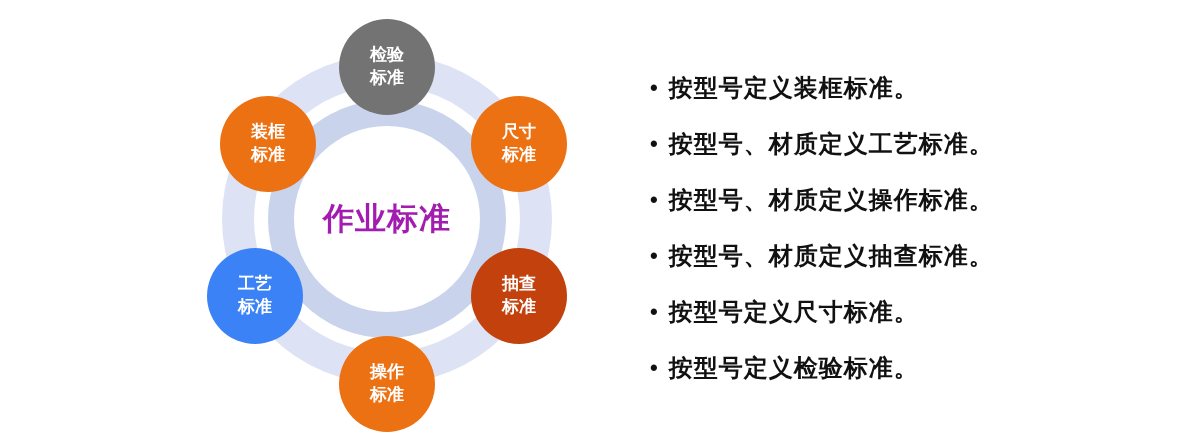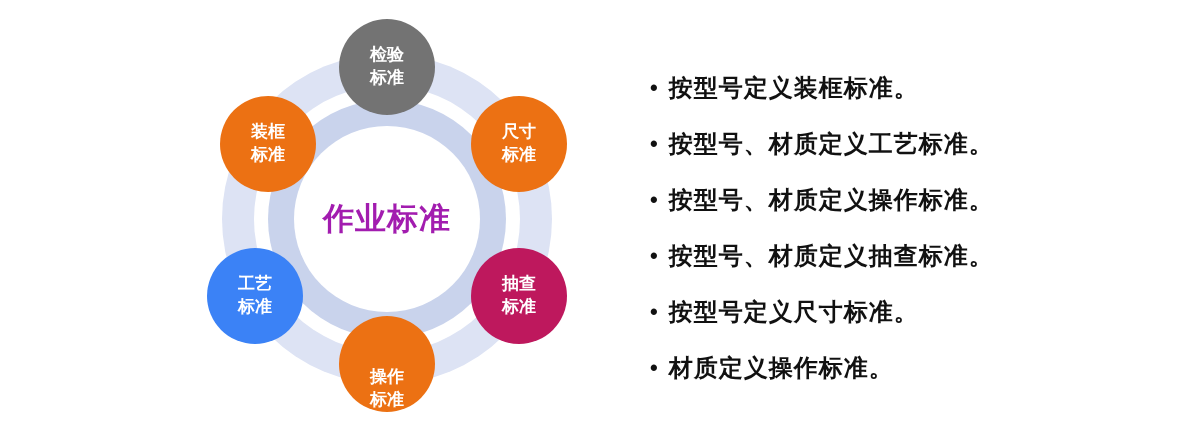--- a/index.html
+++ b/index.html
@@ -69,21 +69,21 @@
   .node-label {
     color: #ffffff;
     font-size: 17px;
     font-weight: 700;
     line-height: 1.35;
     white-space: pre-line;
   }
   .node-top          { left: 339px; top: 19px;  }
   .node-top-right    { left: 471px; top: 96px;  }
   .node-bottom-right { left: 471px; top: 248px; }
-  .node-bottom       { left: 339px; top: 316px; align-items: flex-end; }
+  .node-bottom       { left: 339px; top: 336px; }
   .node-bottom-left  { left: 207px; top: 248px; }
   .node-top-left     { left: 220px; top: 96px;  }
 
   
   .bullet-list {
     position: absolute;
     left: 650px; top: 66px;
     width: 540px;
     list-style: none;
   }
@@ -118,21 +118,21 @@
     </div>
 
     <div class="node node-top" style="background: #737373;">
       <span class="node-label">检验
 标准</span>
     </div>
     <div class="node node-top-right" style="background: rgb(236, 113, 19);">
       <span class="node-label">尺寸
 标准</span>
     </div>
-    <div class="node node-bottom-right" style="background: #be185d;">
+    <div class="node node-bottom-right" style="background: #c2410c;">
       <span class="node-label">抽查
 标准</span>
     </div>
     <div class="node node-bottom" style="background: rgb(236, 113, 19);">
       <span class="node-label">操作
 标准</span>
     </div>
     <div class="node node-bottom-left" style="background: #3b82f6;">
       <span class="node-label">工艺
 标准</span>
@@ -160,17 +160,17 @@
     <li class="bullet-item">
       <span class="bullet-marker">•</span>
       <span>按型号、材质定义抽查标准。</span>
     </li>
     <li class="bullet-item">
       <span class="bullet-marker">•</span>
       <span>按型号定义尺寸标准。</span>
     </li>
     <li class="bullet-item">
       <span class="bullet-marker">•</span>
-      <span>材质定义操作标准。</span>
+      <span>按型号定义检验标准。</span>
     </li>
   </ul>
 
 </div>
 
 </body></html>

